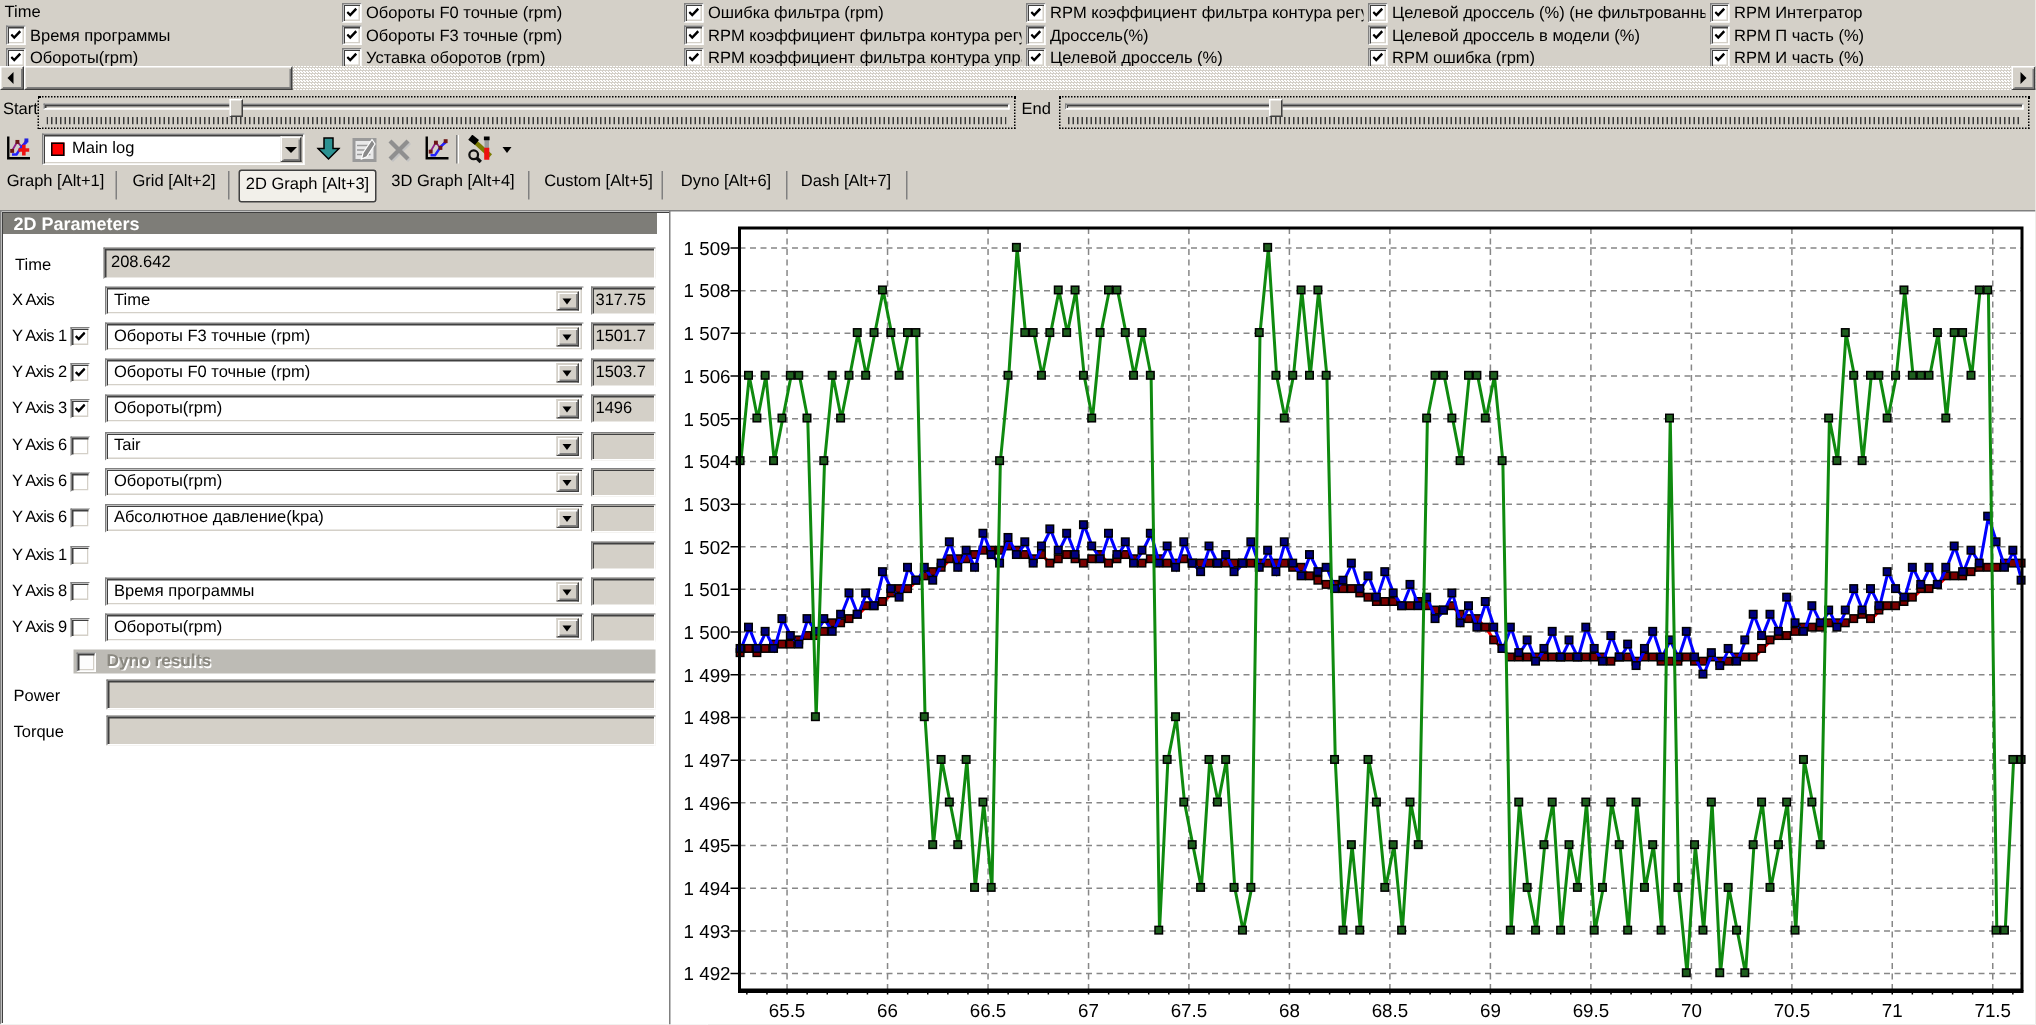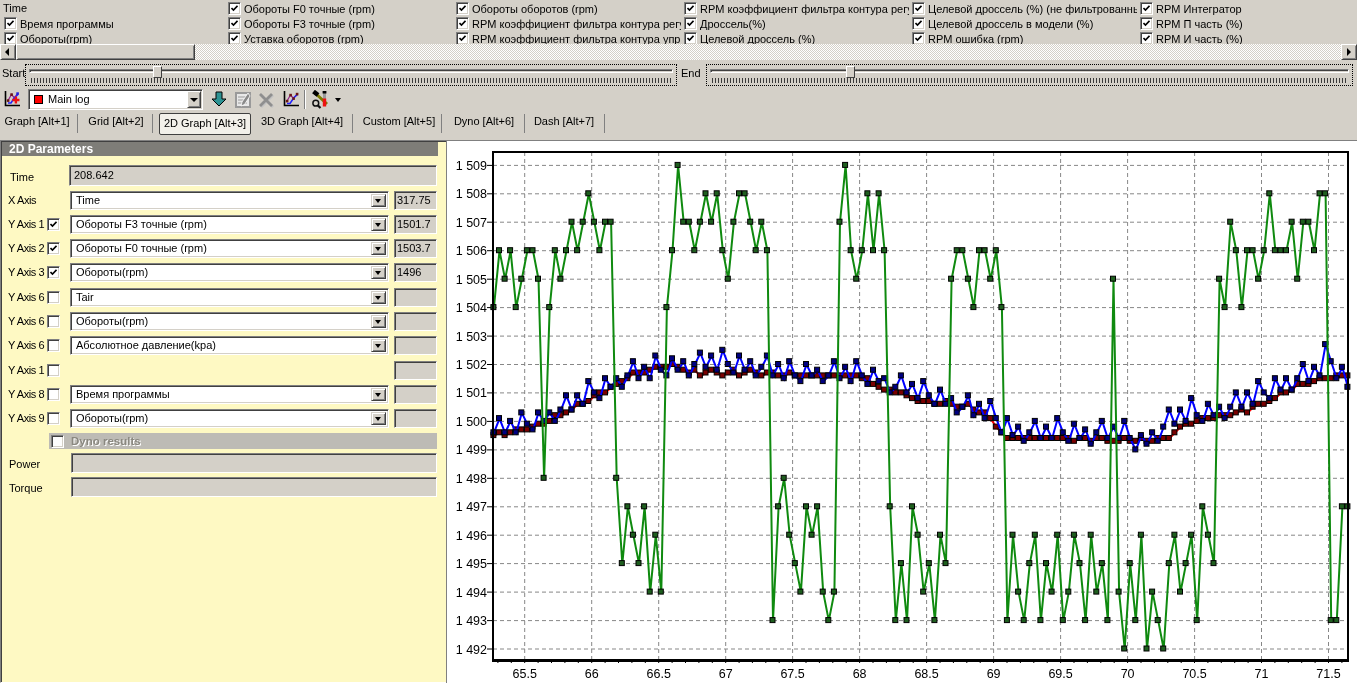--- a/index.html
+++ b/index.html
@@ -65,21 +65,21 @@
     </span>
   </span>
 <div class="lbl" style="left:244px;top:33px;width:209px;">Уставка оборотов (rpm)</div>
 <span class="cb" style="left:456px;top:2px;">
     <span class="tick">
       <svg width="7" height="7" viewBox="0 0 7 7">
         <polyline points="0.5,3 2.5,5 6.5,0.8" fill="none" stroke="#000" stroke-width="1.6"></polyline>
       </svg>
     </span>
   </span>
-<div class="lbl" style="left:472px;top:3px;width:209px;">Обороты оборотов (rpm)</div>
+<div class="lbl" style="left:472px;top:3px;width:209px;">Ошибка фильтра (rpm)</div>
 <span class="cb" style="left:456px;top:17px;">
     <span class="tick">
       <svg width="7" height="7" viewBox="0 0 7 7">
         <polyline points="0.5,3 2.5,5 6.5,0.8" fill="none" stroke="#000" stroke-width="1.6"></polyline>
       </svg>
     </span>
   </span>
 <div class="lbl" style="left:472px;top:18px;width:209px;">RPM коэффициент фильтра контура регул</div>
 <span class="cb" style="left:456px;top:32px;">
     <span class="tick">
@@ -663,21 +663,21 @@
 <div class="lbl" style="left:424px;top:115px;width:120px;text-align:center;">Dyno [Alt+6]</div>
 <div class="lbl" style="left:504px;top:115px;width:120px;text-align:center;">Dash [Alt+7]</div>
 <div class="abs" style="left:77px;top:114px;width:1px;height:19px;background:#808080;"></div>
 <div class="abs" style="left:152px;top:114px;width:1px;height:19px;background:#808080;"></div>
 <div class="abs" style="left:352px;top:114px;width:1px;height:19px;background:#808080;"></div>
 <div class="abs" style="left:441px;top:114px;width:1px;height:19px;background:#808080;"></div>
 <div class="abs" style="left:524px;top:114px;width:1px;height:19px;background:#808080;"></div>
 <div class="abs" style="left:604px;top:114px;width:1px;height:19px;background:#808080;"></div>
 <div class="abs" style="left:159px;top:113px;width:92px;height:22px;background:#f2f0ea;border:1px solid #404040;border-radius:2px;"></div>
 <div class="lbl" style="left:160px;top:117px;width:90px;text-align:center;">2D Graph [Alt+3]</div>
-<div class="abs" style="left:0;top:140px;width:472px;height:543px;background:#fef9c3;border:1px solid;border-color:#808080 #fff #fff #808080;box-shadow: inset 1px 1px 0 #404040;">
+<div class="abs" style="left:0;top:140px;width:472px;height:543px;background:#ffffff;border:1px solid;border-color:#808080 #fff #fff #808080;box-shadow: inset 1px 1px 0 #404040;">
     <div class="abs" style="left:1px;top:1px;width:436px;height:14px;background:#7e7d78;">
       <span style="position:absolute;left:7px;top:0px;color:#fff;font-weight:bold;font-size:12px;">2D Parameters</span>
     </div>
     <div class="lbl" style="left:9px;top:30px;">Time</div>
     <div class="abs sunk valbox" style="left:68px;top:24px;width:368px;height:21px;">
       <span style="position:absolute;left:4px;top:3px;">208.642</span>
     </div>
     <div class="plbl" style="left:7px;top:53px;">X Axis</div>
     <div class="abs sunk combo" style="left:69px;top:50px;width:319px;height:19px;">
       <span style="position:absolute;left:5px;top:2px;white-space:nowrap;">Time</span>

